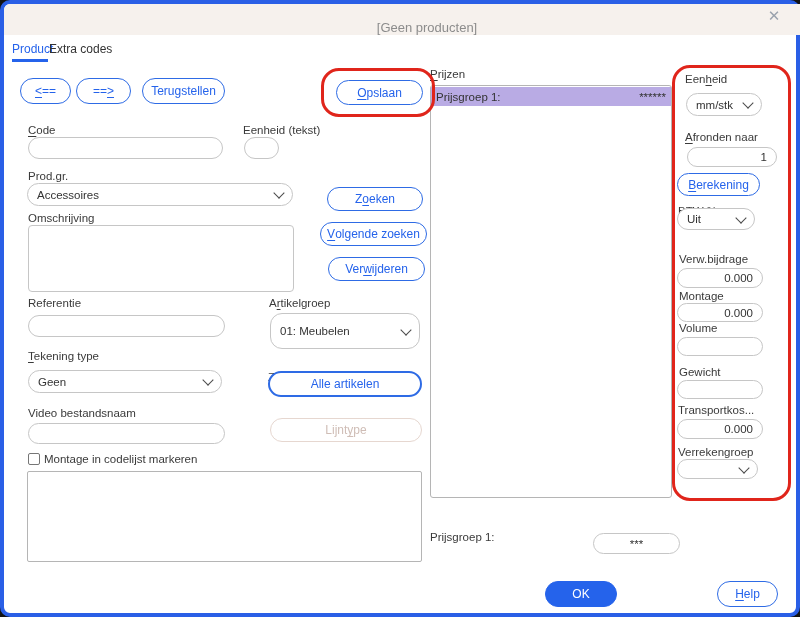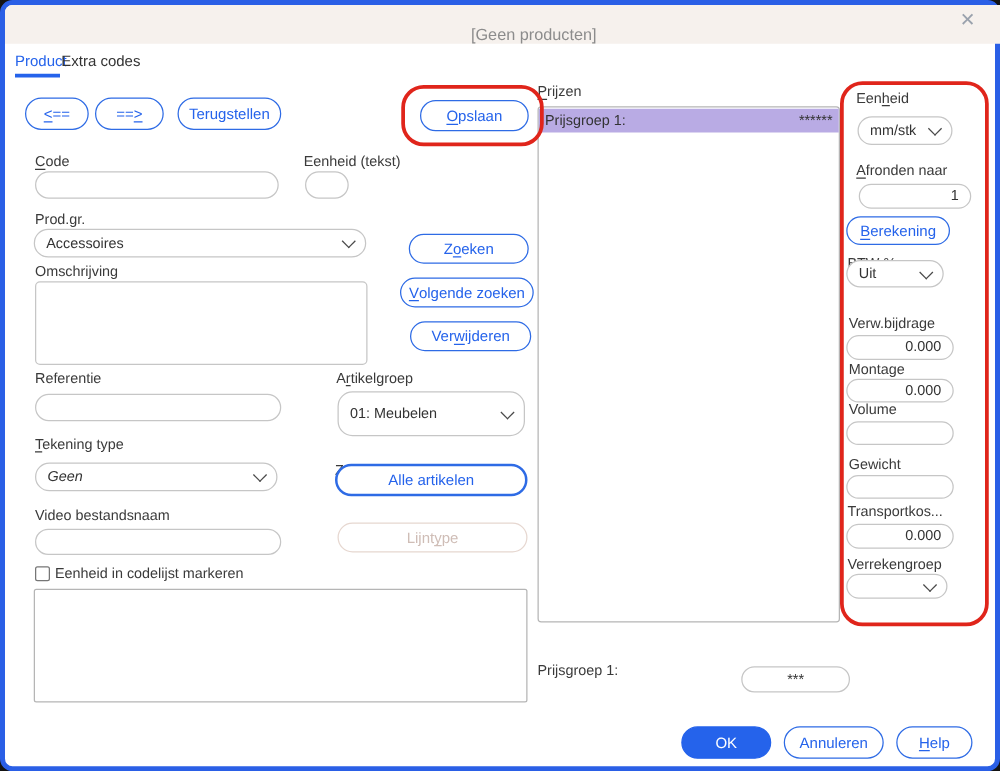--- a/index.html
+++ b/index.html
@@ -67,32 +67,32 @@
 
   <div class="lbl" style="left:28px;top:212px;">Omschrijving</div>
   <div class="area" style="left:28px;top:225px;width:266px;height:67px;"><span></span></div>
 
   <div class="lbl" style="left:28px;top:297px;">Referentie</div>
   <div class="fld" style="left:28px;top:315px;width:197px;height:22px;">
       <span></span>
     </div>
 
   <div class="lbl" style="left:28px;top:350px;"><span class="ul">T</span>ekening type</div>
-  <div class="dd" style="left:28px;top:370px;width:194px;height:23px;font-style:italic;">
+  <div class="dd" style="left:28px;top:370px;width:194px;height:23px;">
     <span>Geen</span>
       <span class="chev"></span>
   </div>
 
   <div class="lbl" style="left:28px;top:407px;">Video bestandsnaam</div>
   <div class="fld" style="left:28px;top:423px;width:197px;height:21px;">
       <span></span>
     </div>
 
   <div class="cbx" style="left:28px;top:453px;"></div>
-  <div class="lbl" style="left:44px;top:453px;">Eenheid in codelijst markeren</div>
+  <div class="lbl" style="left:44px;top:453px;">Montage in codelijst markeren</div>
 
   <div class="listbox" style="left:27px;top:471px;width:395px;height:91px;border-radius:2px;"></div>
 
   <div class="btn" style="left:327px;top:187px;width:96px;height:24px;">Z<span class="ul">o</span>eken</div>
   <div class="btn" style="left:320px;top:222px;width:107px;height:24px;"><span class="ul">V</span>olgende zoeken</div>
   <div class="btn" style="left:328px;top:257px;width:97px;height:24px;">Ver<span class="ul">w</span>ijderen</div>
 
   <div class="lbl" style="left:269px;top:297px;">A<span class="ul">r</span>tikelgroep</div>
   <div class="dd" style="left:270px;top:313px;width:150px;height:36px;">
     <span>01: Meubelen</span>
@@ -162,15 +162,14 @@
     <span></span>
       <span class="chev"></span>
   </div>
 
   <div class="lbl" style="left:430px;top:531px;">Prijsgroep  1:</div>
   <div class="fld" style="left:593px;top:533px;width:87px;height:21px;justify-content:center;">
       <span>***</span>
     </div>
 
   <div class="btn primary" style="left:545px;top:581px;width:72px;height:26px;">OK</div>
-  <div class="btn" style="left:627px;top:581px;width:80px;height:26px;">Annuleren</div>
   <div class="btn" style="left:717px;top:581px;width:61px;height:26px;"><span class="ul">H</span>elp</div>
 </div>
 
 </body></html>

